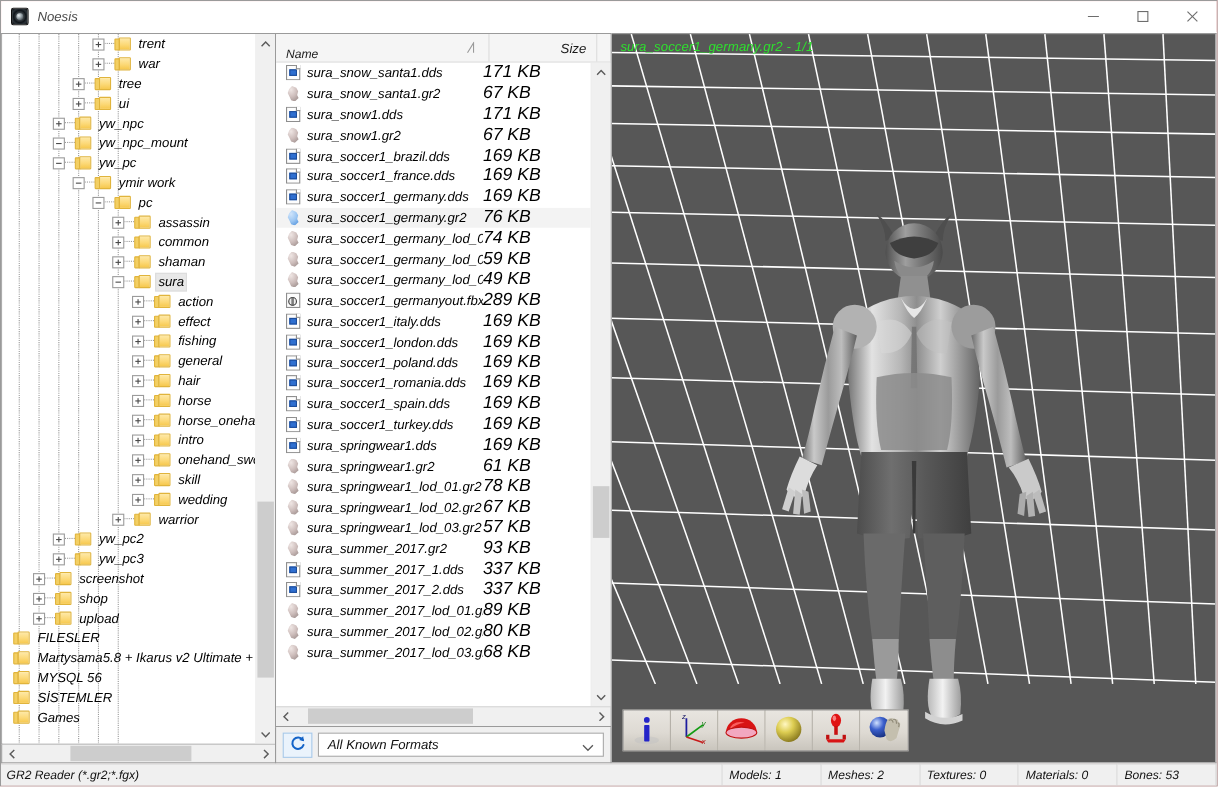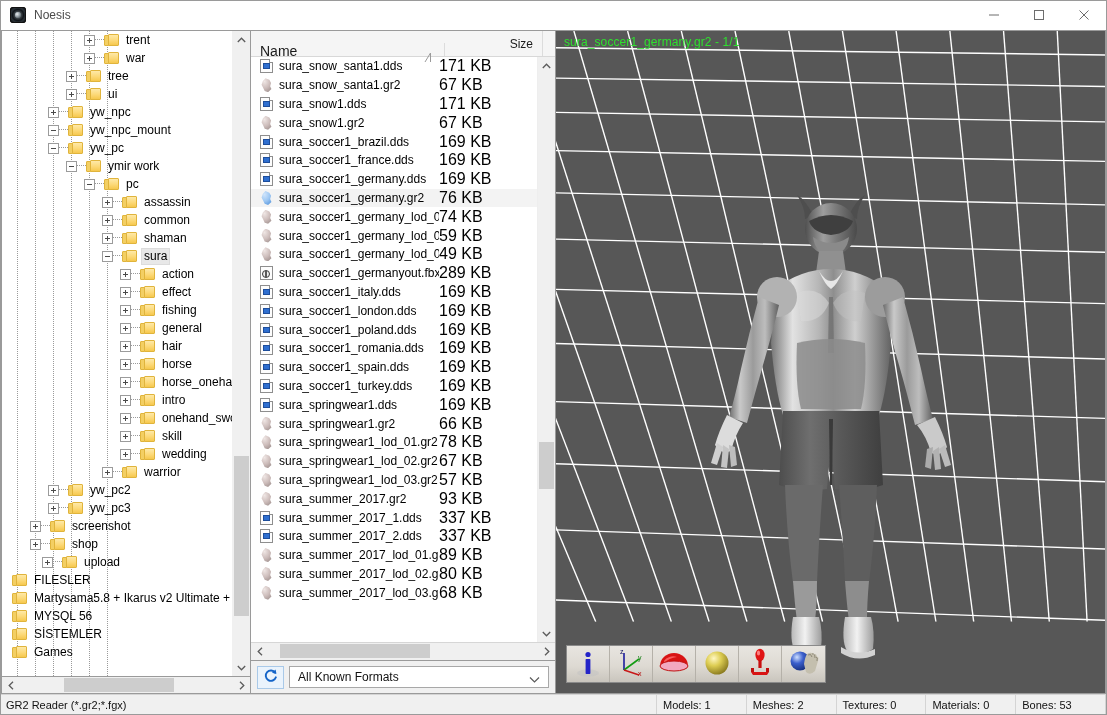--- a/index.html
+++ b/index.html
@@ -3,21 +3,21 @@
 <meta charset="utf-8">
 <style>
   html,body{margin:0;padding:0;}
   body{
     width:1107px;height:715px;overflow:hidden;
     font-family:"Liberation Sans", sans-serif;
     font-size:12px;color:#000;background:#f0f0f0;
     -webkit-font-smoothing:antialiased;
   }
   .app{position:relative;width:1107px;height:715px;background:#fca5a5;
-       border:1px solid #9a9a9a;box-sizing:border-box;display:flex;flex-direction:column;}
+       border:1px solid #9a9a9a;box-sizing:border-box;display:flex;flex-direction:column;font-style:italic;}
 
   
   .titlebar{height:28px;min-height:28px;background:#ffffff;display:flex;align-items:center;
             position:relative;border-bottom:1px solid #ffffff;}
   .app-icon{width:16px;height:16px;margin-left:9px;margin-right:8px;border-radius:2px;
             background:radial-gradient(circle at 50% 50%, #ffffff 0%, #bfc7cc 18%, #3d4449 34%, #10151a 56%, #2b3238 74%, #0a0d10 100%);
             border:1px solid #111;box-sizing:border-box;position:relative;}
   .app-icon::after{content:"";position:absolute;left:4px;top:4px;width:6px;height:6px;border-radius:50%;
             background:radial-gradient(circle at 35% 35%, #e9eef1 0%, #8d989e 50%, #2a3036 100%);}
   .title-text{font-size:12px;color:#4a4a4a;}
@@ -67,22 +67,22 @@
   .hsb-arrow{width:17px;height:17px;display:flex;align-items:center;justify-content:center;color:#606060;}
   .hsb-track{flex:1;height:17px;position:relative;}
   .hsb-thumb{position:absolute;top:1px;height:14px;background:#cdcdcd;}
 
   
   .listpane{width:306px;min-width:306px;display:flex;flex-direction:column;box-sizing:border-box;
             background:#f0f0f0;}
   .list-outer{flex:1;display:flex;flex-direction:column;border:1px solid #9a9a9a;background:#fff;
               box-sizing:border-box;overflow:hidden;}
   .list-head{height:25px;min-height:25px;display:flex;background:#f5f5f5;border-bottom:1px solid #d8d8d8;}
-  .col-name{flex:1;display:flex;align-items:flex-start;position:relative;padding-left:9px;
-            border-right:1px solid #dcdcdc;font-size:14px;color:#1a1a1a;margin-top:12px;}
+  .col-name{flex:1;display:flex;align-items:flex-end;position:relative;padding-left:9px;
+            border-right:1px solid #dcdcdc;font-size:11px;color:#1a1a1a;}
   .sortmark{position:absolute;right:9px;top:7px;width:11px;height:11px;}
   .col-size{width:88px;display:flex;align-items:center;justify-content:flex-end;padding-right:9px;
             border-right:1px solid #dcdcdc;font-size:12px;color:#1a1a1a;}
   .col-pad{width:12px;}
   .list-body{flex:1;display:flex;overflow:hidden;background:#fff;}
   .rows{flex:1;overflow:hidden;}
   .frow{height:18.8px;display:flex;align-items:center;font-size:12px;white-space:nowrap;}
   .frow.sel{background:#f3f3f3;}
   .fname{flex:1;display:flex;align-items:flex-end;padding-left:9px;overflow:hidden;}
   .fsize{width:88px;text-align:left;padding-right:10px;font-size:16px;}
@@ -350,21 +350,21 @@
               <span class="nub"></span>
               <span class="folder"></span>
               <span class="tlabel">screenshot</span>
             </div>
             <div class="tnode" style="padding-left: 28px;">
               <span class="plus expand"></span>
               <span class="nub"></span>
               <span class="folder"></span>
               <span class="tlabel">shop</span>
             </div>
-            <div class="tnode" style="padding-left: 40px;">
+            <div class="tnode" style="padding-left: 28px;">
               <span class="plus expand"></span>
               <span class="nub"></span>
               <span class="folder"></span>
               <span class="tlabel">upload</span>
             </div>
             <div class="tnode" style="padding-left: 10px;">
               <span style="width: 0px;"></span>
               <span class="folder"></span>
               <span class="tlabel">FILESLER</span>
             </div>
@@ -569,21 +569,21 @@
                   <span class="ficon ic-dds"></span>
                   <span>sura_springwear1.dds</span>
                 </div>
                 <div class="fsize">169 KB</div>
               </div>
               <div class="frow">
                 <div class="fname">
                   <span class="ficon ic-gr2"></span>
                   <span>sura_springwear1.gr2</span>
                 </div>
-                <div class="fsize">66 KB</div>
+                <div class="fsize">61 KB</div>
               </div>
               <div class="frow">
                 <div class="fname">
                   <span class="ficon ic-gr2"></span>
                   <span>sura_springwear1_lod_01.gr2</span>
                 </div>
                 <div class="fsize">78 KB</div>
               </div>
               <div class="frow">
                 <div class="fname">

